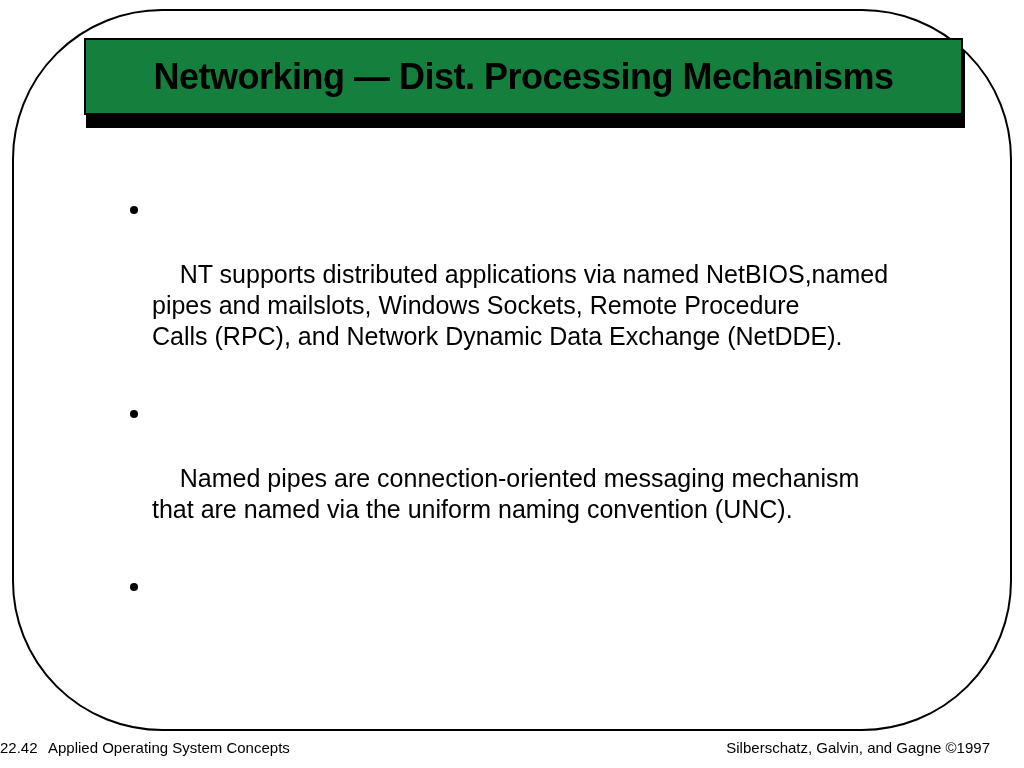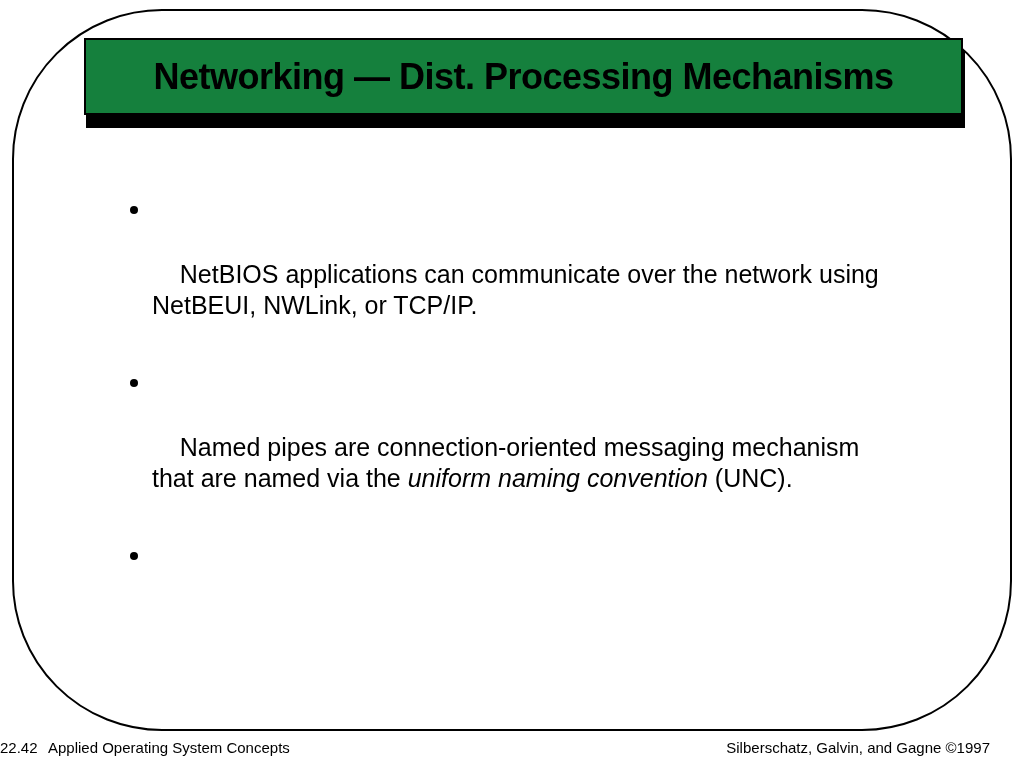--- a/index.html
+++ b/index.html
@@ -57,21 +57,21 @@
   }
 
   .bullet-dot {
     position: absolute;
     left: -22px; top: 9px;
     width: 8px; height: 8px;
     border-radius: 50%;
     background: #000000;
   }
 
-  .italic-seg { font-style: italic; }
+  .italic-seg { }
 
   .footer-left, .footer-center, .footer-right {
     position: absolute;
     top: 739px;
     font-size: 15px;
     line-height: 18px;
     color: #000000;
   }
   .footer-left  { left: 48px; }
   .footer-center { left: 0; right: 40px; text-align: left; }
@@ -83,22 +83,23 @@
 <div class="slide-frame"></div>
 
 <div class="title-shadow"></div>
 <div class="title-box">
   <span class="title-text">Networking — Dist. Processing Mechanisms</span>
 </div>
 
 <ul class="bullet-list">
   <li class="bullet-item">
     <span class="bullet-dot"></span>
-    <span>NetBIOS applications can communicate over the network using
-NetBEUI, NWLink, or TCP/IP.</span>
+    <span>NT supports distributed applications via named NetBIOS,named
+pipes and mailslots, Windows Sockets, Remote Procedure
+Calls (RPC), and Network Dynamic Data Exchange (NetDDE).</span>
   </li>
   <li class="bullet-item">
     <span class="bullet-dot"></span>
     <span>Named pipes are connection-oriented messaging mechanism
 that are named via the </span><span class="italic-seg">uniform naming convention</span><span> (UNC).</span>
   </li>
   <li class="bullet-item">
     <span class="bullet-dot"></span>
     
   </li>

